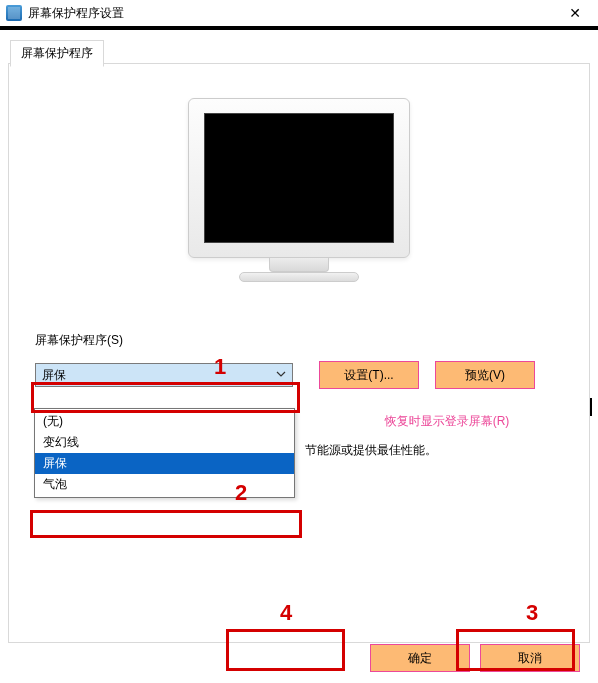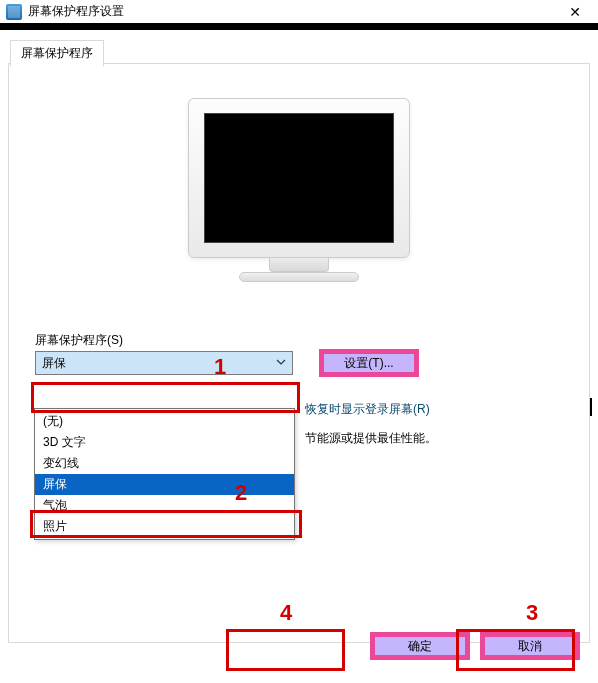--- a/index.html
+++ b/index.html
@@ -1,45 +1,45 @@
 <!DOCTYPE html>
 <html><head>
 <meta charset="utf-8">
 <style>
 * { box-sizing: border-box; margin: 0; padding: 0; }
 body { font-family: "Microsoft YaHei", "Segoe UI", sans-serif; font-size: 12px; background: #fff; width: 598px; height: 683px; overflow: hidden; position: relative; }
-.titlebar { height: 30px; display: flex; align-items: center; padding: 0 0 0 6px; border-bottom: 7px solid #000000; }
+.titlebar { height: 30px; display: flex; align-items: center; padding: 0 0 0 6px; border-bottom: 4px solid #000000; }
 .titlebar .icon { width: 16px; height: 16px; background: linear-gradient(180deg,#4a9cd8 0,#1b6ab0 100%); border-radius: 2px; margin-right: 6px; position: relative; }
 .titlebar .icon::after { content: ""; position: absolute; inset: 2px; background: #fff; opacity: .25; }
 .titlebar .title { flex: 1; font-size: 12px; color: #000; }
 .titlebar .close { width: 46px; height: 30px; display: flex; align-items: center; justify-content: center; font-size: 14px; color: #000; }
 .client { padding: 8px 16px 0 8px; position: relative; height: 653px; text-decoration: underline; }
 .tab-header { position: relative; height: 26px; }
 .tab { position: absolute; left: 2px; top: 2px; border: 1px solid #d9d9d9; border-bottom: 1px solid #fff; background: #fff; padding: 4px 10px; font-size: 12px; z-index: 2; }
 .tab-body { border: 1px solid #d9d9d9; position: absolute; left: 8px; right: 8px; top: 33px; height: 580px; background: #fff; }
 .monitor-wrap { display:flex; justify-content:center; margin-top: 34px; }
 .monitor { width: 222px; height: 196px; position: relative; }
 .bezel { width: 222px; height: 160px; background: linear-gradient(180deg,#fdfdfd,#e9e9e9); border: 1px solid #ccc; border-radius: 6px; display:flex; align-items:center; justify-content:center; box-shadow: 0 2px 4px rgba(0,0,0,.08); }
 .screen { width: 190px; height: 130px; background: #000; border: 1px solid #444; }
 .stand { width: 60px; height: 14px; background: linear-gradient(180deg,#ececec,#d9d9d9); margin: 0 auto; border-radius: 0 0 4px 4px; border: 1px solid #ccc; border-top: none; }
 .base { width: 120px; height: 10px; background: linear-gradient(180deg,#f1f1f1,#dcdcdc); margin: 0 auto; border-radius: 6px; border: 1px solid #ccc; }
-.section-label { margin: 38px 0 0 26px; font-size: 12px; color:#000; }
+.section-label { margin: 38px 0 12px 26px; font-size: 12px; color:#000; }
 .controls-row { display:flex; align-items:center; margin-left: 26px; }
 .combo { width: 258px; height: 24px; border: 1px solid #7a7a7a; background: #cce4f7; display:flex; align-items:center; padding: 0 6px; position: relative; font-size: 12px; color:#000; }
 .combo .chev { position:absolute; right:6px; top:4px; }
-.btn { height: 28px; border: 5px solid #ec4899; background: #c4b5fd; font-size: 12px; color:#000; padding: 0 18px; display:flex; align-items:center; justify-content:center; min-width: 100px; }
+.btn { height: 28px; border: 1px solid #ec4899; background: #fdba74; font-size: 12px; color:#000; padding: 0 18px; display:flex; align-items:center; justify-content:center; min-width: 100px; }
 .btn-settings { margin-left: 26px; }
 .btn-preview { margin-left: 16px; }
-.wait-row { margin: 24px 0 0 26px; font-size:12px; color:#0c4a6e; }
+.wait-row { margin: 24px 0 0 26px; font-size:12px; color:#ec4899;text-align:center; }
 .power-desc { margin: 12px 0 0 26px; font-size:12px; }
 .link { margin: 24px 0 0 26px; color:#0066cc; text-decoration: underline; font-size:12px; }
 .dropdown { position:absolute; left: 34px; top: 408px; width: 261px; background:#fff; border: 1px solid #767676; z-index: 10; padding: 2px 0; box-shadow: 2px 2px 4px rgba(0,0,0,.15); }
 .dropdown .opt { padding: 2px 8px; font-size:12px; color:#000; }
 .dropdown .opt.sel { background:#0a64c4; color:#fff; }
-.bottom-buttons { position:absolute; right: 18px; bottom: 23px; display:flex; gap: 10px; margin-left: 48px; }
+.bottom-buttons { position:absolute; right: 18px; bottom: 11px; display:flex; gap: 10px; margin-left: 48px; }
 .bottom-buttons .btn { min-width: 100px; height: 28px; }
 .annot { position:absolute; border: 3px solid #d40000; pointer-events:none; z-index: 20; }
 .annot-label { position:absolute; color:#d40000; font-size: 22px; font-weight: bold; z-index:21; pointer-events:none; }
 .right-tick { position:absolute; right:0; top:398px; width:8px; height:18px; border-left:2px solid #000; }
 </style>
 </head>
 <body>
 
 <div class="titlebar">
   <div class="icon"></div>
@@ -70,20 +70,21 @@
     <div class="controls-row">
       <div class="combo">
         <span>屏保</span>
         <span class="chev">
           <svg width="10" height="10" viewBox="0 0 10 10">
               <path d="M1 3 L5 7 L9 3" fill="none" stroke="#333" stroke-width="1.2"></path>
             </svg>
         </span>
       </div>
       <div class="btn btn-settings">设置(T)...</div>
+      <div class="btn btn-preview">预览(V)</div>
     </div>
 
     <div class="wait-row">
       <span style="margin-left:270px;">恢复时显示登录屏幕(R)</span>
     </div>
 
     <div class="power-desc" style="">
       <span style="margin-left:270px;">节能源或提供最佳性能。</span>
     </div>
 
@@ -93,25 +94,23 @@
 
   <div class="bottom-buttons">
     <div class="btn">确定</div>
     <div class="btn">取消</div>
   </div>
 
 </div>
 
 <div class="dropdown" id="dd">
     <div class="opt">(无)</div>
-    <div class="opt">3D 文字</div>
     <div class="opt">变幻线</div>
     <div class="opt sel">屏保</div>
     <div class="opt">气泡</div>
-    <div class="opt">照片</div>
   </div>
 
 <div class="annot" style="left:31px; top:382px; width:269px; height:31px;"></div>
 <div class="annot-label" style="left:214px; top:354px;">1</div>
 
 <div class="annot" style="left:30px; top:510px; width:272px; height:28px;"></div>
 <div class="annot-label" style="left:235px; top:480px;">2</div>
 
 <div class="annot" style="left:456px; top:629px; width:119px; height:42px;"></div>
 <div class="annot-label" style="left:526px; top:600px;">3</div>

